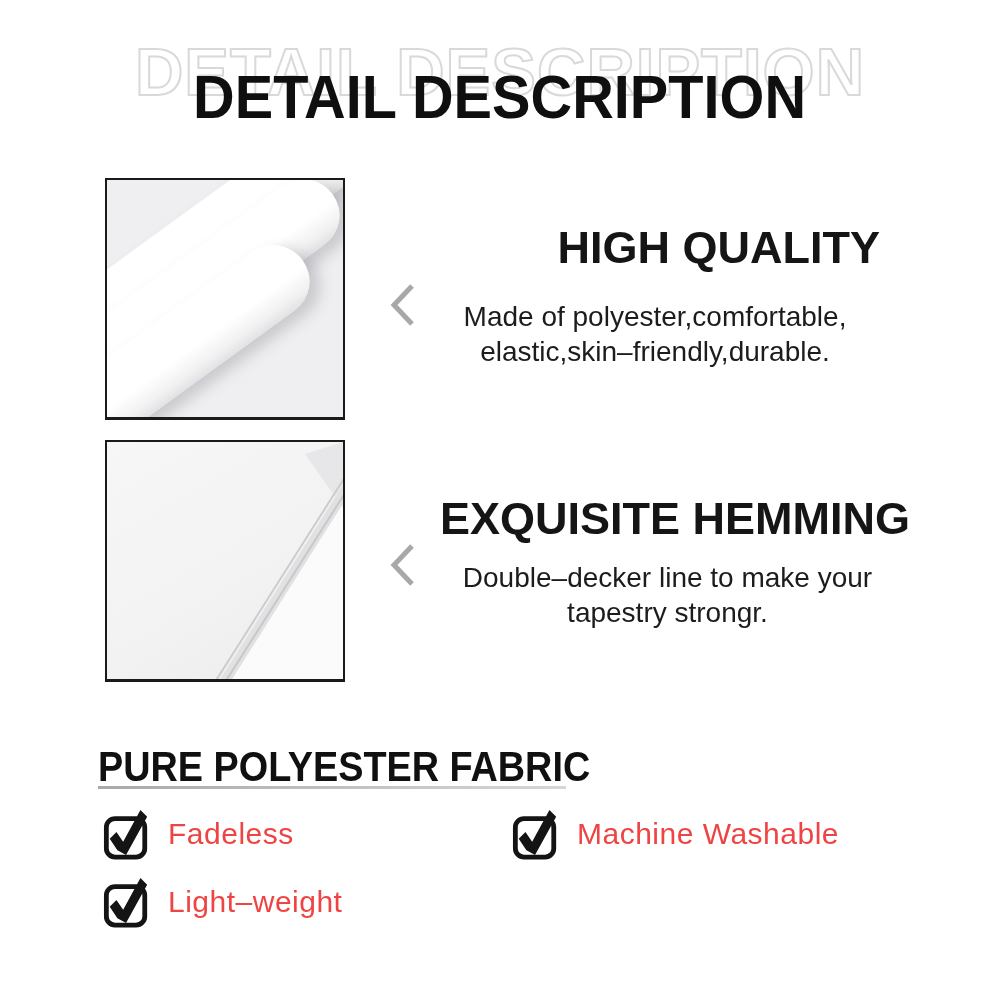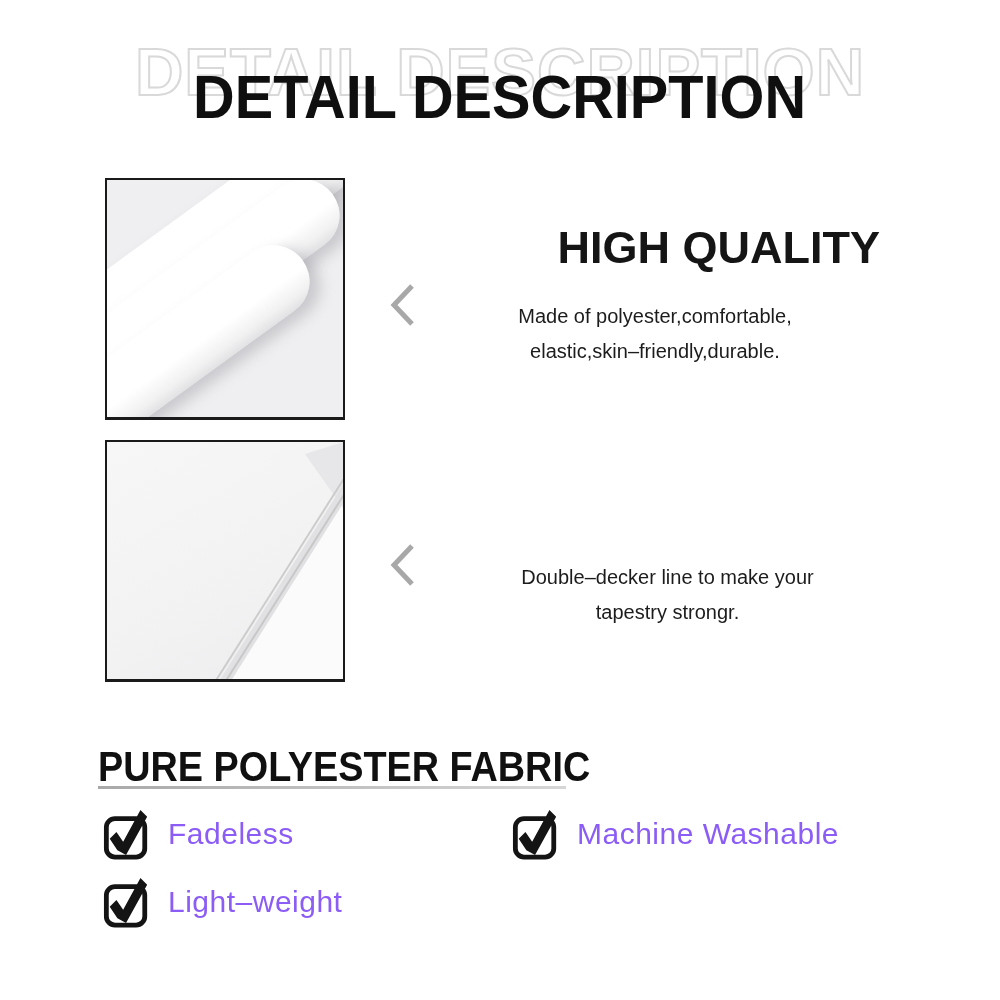--- a/index.html
+++ b/index.html
@@ -39,41 +39,41 @@
   .chev{position:absolute;left:388px;}
   #chev1{top:281px;} #chev2{top:541px;}
   
   .feat-head{
     position:absolute;margin:0;text-align:right;font-size:45px;font-weight:bold;
     letter-spacing:0;color:#151515;white-space:nowrap;
   }
   #feat1-head{left:430px;width:450px;top:222px;}
   #feat2-head{left:425px;width:485px;top:493px;}
   .feat-body{
-    position:absolute;margin:0;text-align:center;font-size:20px;line-height:35px;color:#1c1c1c;
+    position:absolute;margin:0;text-align:center;font-size:28px;line-height:35px;color:#1c1c1c;
   }
   #feat1-body{left:430px;width:450px;top:299px;}
   #feat2-body{left:425px;width:485px;top:560px;}
   
   #fabric-head{
     position:absolute;left:98px;top:743px;margin:0;font-size:42px;font-weight:bold;
     white-space:nowrap;color:#101010;transform:scaleX(0.9);transform-origin:left center;
   }
   #fabric-underline{
     position:absolute;left:98px;top:786px;width:468px;height:3px;
     background:linear-gradient(to right,#a9a9a9,#d6d6d6);
   }
   
   #checklist{
     position:absolute;left:103px;top:806px;display:grid;
     grid-template-columns:409px auto;grid-row-gap:12px;
   }
   .check-item{display:flex;align-items:center;height:56px;}
   .check-item svg{flex:0 0 auto;overflow:visible;}
-  .check-label{margin-left:17px;font-size:30px;letter-spacing:0.5px;color:#8b5cf6;white-space:nowrap;}
+  .check-label{margin-left:17px;font-size:30px;letter-spacing:0.5px;color:#ef4444;white-space:nowrap;}
 </style>
 </head>
 <body>
 
 <div id="page">
 
   <div class="wm-row">
     <span class="wm-text">DETAIL DESCRIPTION</span>
   </div>
   <div class="title-row">
@@ -103,20 +103,21 @@
       <line x1="245" y1="38" x2="113" y2="247" stroke="#e1e1e3" stroke-width="10"></line>
       <line x1="245" y1="40" x2="115" y2="245" stroke="#c8c8c8" stroke-width="2"></line>
       <line x1="238" y1="35" x2="108" y2="240" stroke="#cccccc" stroke-width="2"></line>
     </svg>
   </div>
 
   <svg class="chev" id="chev2" width="30" height="48" viewBox="0 0 30 48">
     <polyline points="24,5 6,24 24,43" fill="none" stroke="#a8a8a8" stroke-width="5"></polyline>
   </svg>
 
+  <h2 class="feat-head" id="feat2-head">EXQUISITE HEMMING</h2>
   <p class="feat-body" id="feat2-body">
     <span>Double–decker line to make your</span><br>
     <span>tapestry strongr.</span>
   </p>
 
   <h2 id="fabric-head">PURE POLYESTER FABRIC</h2>
   <div id="fabric-underline"></div>
 
   <div id="checklist">
 

